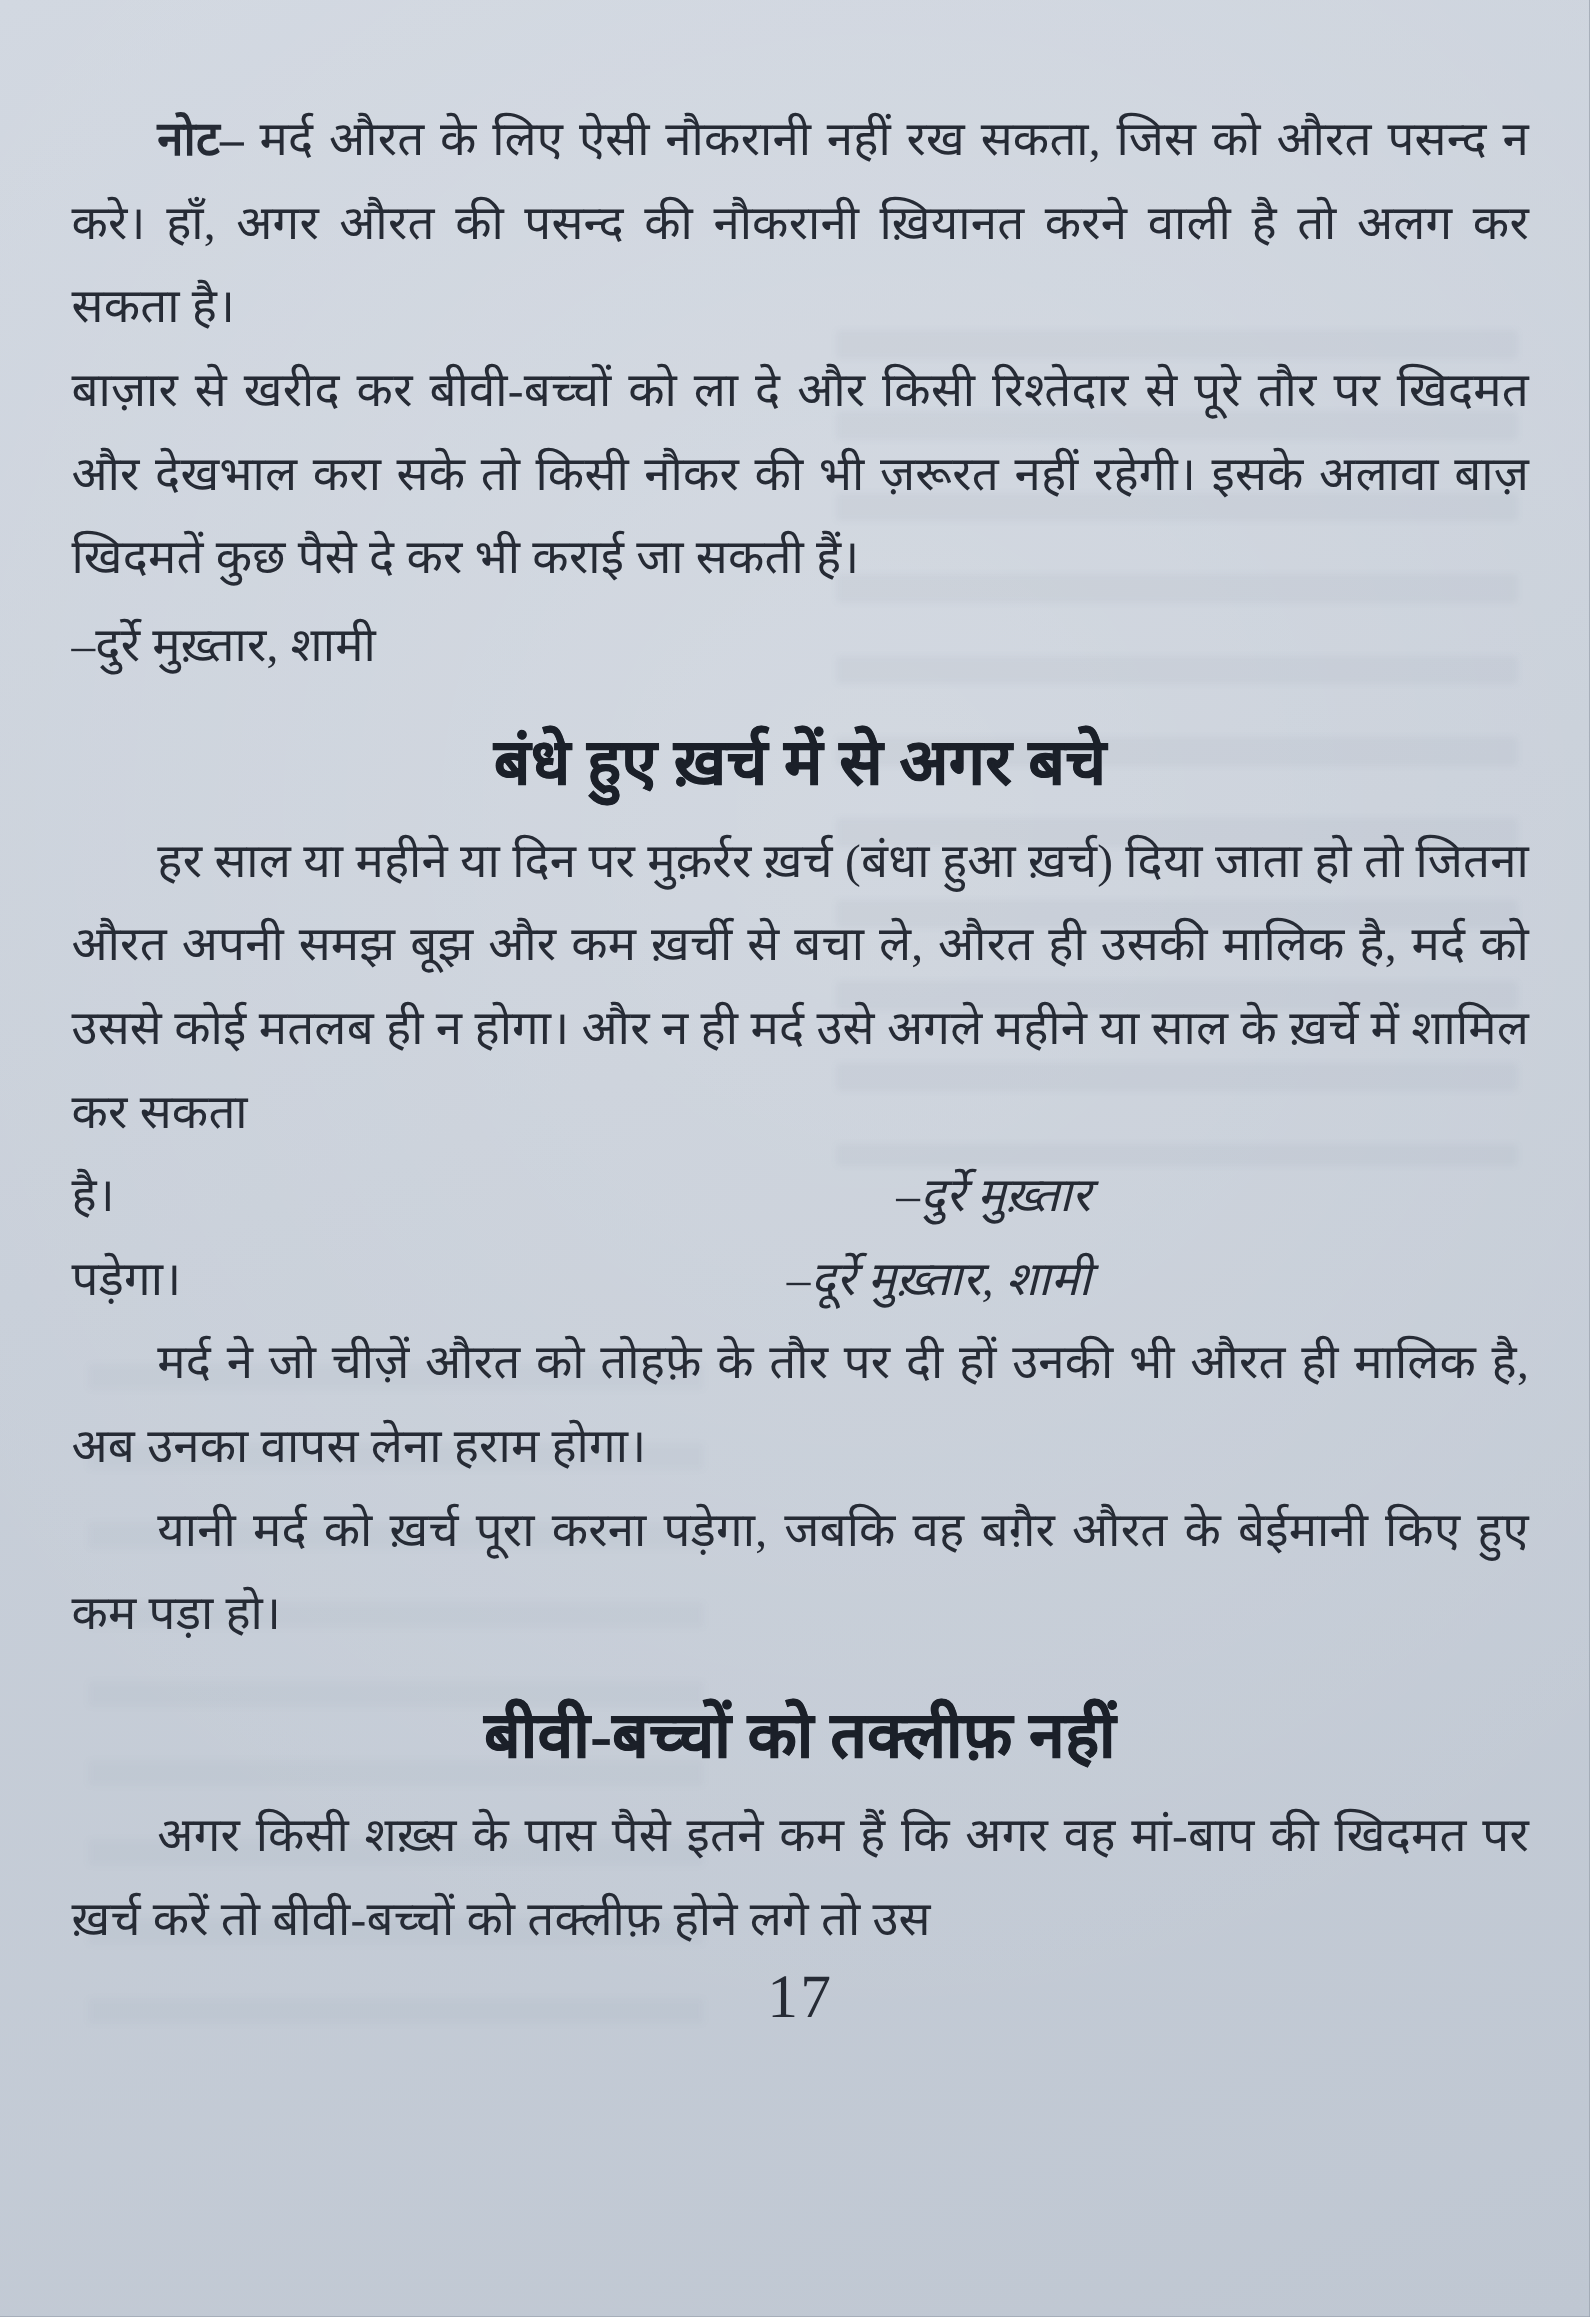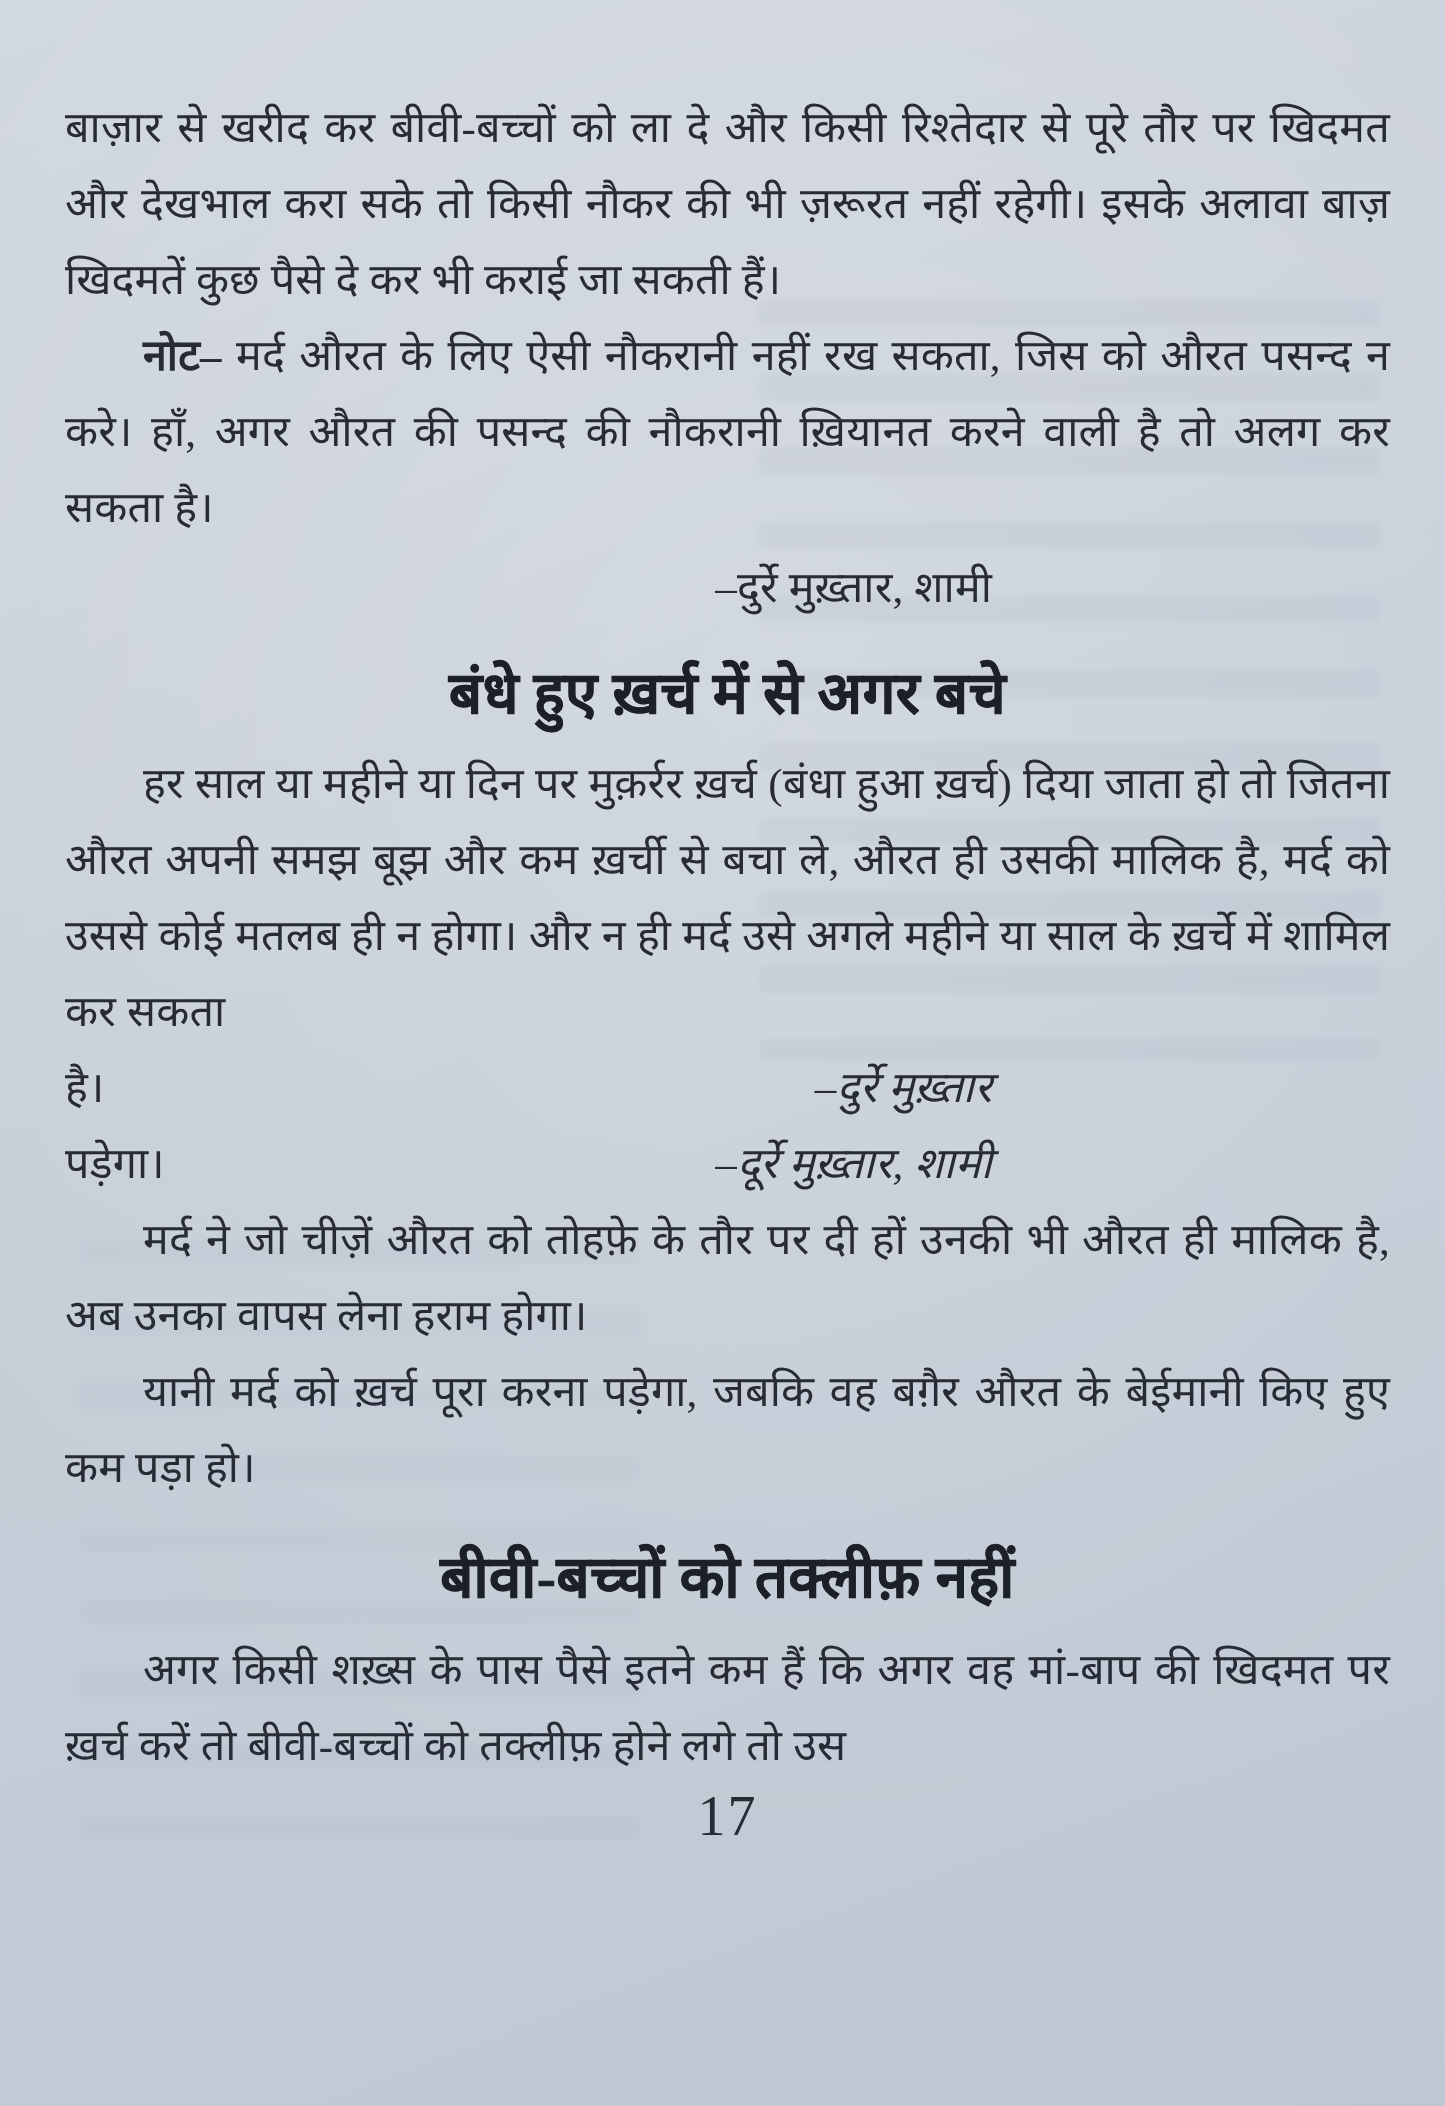--- a/index.html
+++ b/index.html
@@ -53,21 +53,21 @@
     padding:90px 55px 0 65px;
     font-size:43px;
     line-height:76px;
     text-align:justify;
     letter-spacing:0.2px;
   }
   p.body-par{margin:0;}
   p.indent{text-indent:78px;}
   .note-lead{font-weight:700;}
   .attribution{
-    text-align:right;
+    text-align:left;
     padding-right:398px;
     margin-top:4px;
   }
   .tail-row{
     display:flex;
     justify-content:space-between;
     align-items:baseline;
   }
   .tail-row .tail-right{margin-right:398px;font-style:italic;}
   h2.section-heading{
@@ -97,23 +97,23 @@
 <body>
 
 <div class="page">
 
   <div class="showthrough st-a"></div>
   <div class="showthrough st-b"></div>
   <div class="vignette"></div>
 
   <div class="text-block">
 
+    <p class="body-par indent"><span class="note-lead">नोट–</span><span> मर्द औरत के लिए ऐसी नौकरानी नहीं रख सकता, जिस को औरत पसन्द न करे। हाँ, अगर औरत की पसन्द की नौकरानी ख़ियानत करने वाली है तो अलग कर सकता है।</span></p>
+
     <p class="body-par">बाज़ार से खरीद कर बीवी-बच्चों को ला दे और किसी रिश्तेदार से पूरे तौर पर खिदमत और देखभाल करा सके तो किसी नौकर की भी ज़रूरत नहीं रहेगी। इसके अलावा बाज़ खिदमतें कुछ पैसे दे कर भी कराई जा सकती हैं।</p>
-
-    <p class="body-par indent"><span class="note-lead">नोट–</span><span> मर्द औरत के लिए ऐसी नौकरानी नहीं रख सकता, जिस को औरत पसन्द न करे। हाँ, अगर औरत की पसन्द की नौकरानी ख़ियानत करने वाली है तो अलग कर सकता है।</span></p>
 
     <div class="attribution">–दुर्रे मुख़्तार, शामी</div>
 
     <h2 class="section-heading h-first">बंधे हुए ख़र्च में से अगर बचे</h2>
 
     <p class="body-par indent">हर साल या महीने या दिन पर मुक़र्रर ख़र्च (बंधा हुआ ख़र्च) दिया जाता हो तो जितना औरत अपनी समझ बूझ और कम ख़र्ची से बचा ले, औरत ही उसकी मालिक है, मर्द को उससे कोई मतलब ही न होगा। और न ही मर्द उसे अगले महीने या साल के ख़र्चे में शामिल कर सकता</p>
     <div class="tail-row">
       <span class="tail-left">है।</span>
       <span class="tail-right">–दुर्रे मुख़्तार</span>
     </div>

